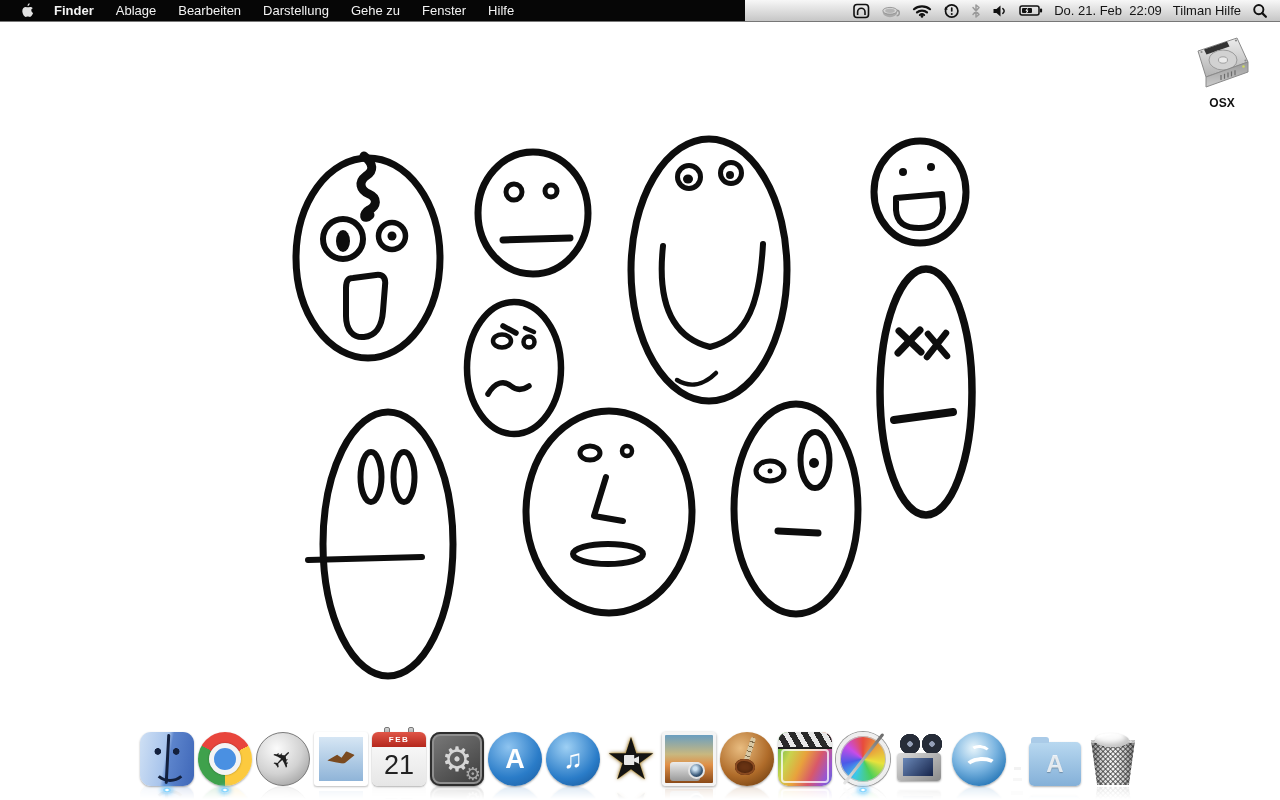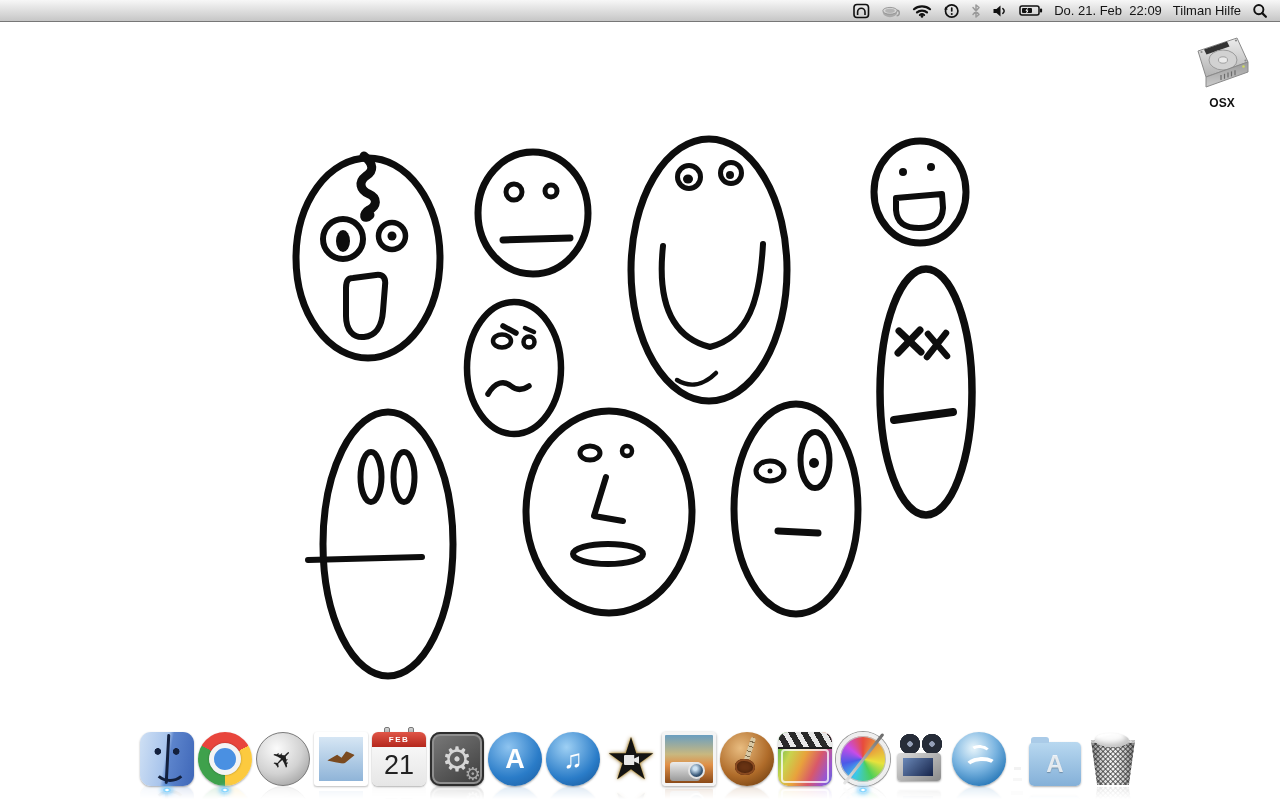--- a/index.html
+++ b/index.html
@@ -215,20 +215,29 @@
         <ellipse cx="796" cy="509" rx="62" ry="105" stroke="#0d0d0d" stroke-width="7" fill="none" stroke-linecap="round" stroke-linejoin="round"></ellipse>
         <ellipse cx="770" cy="471" rx="14" ry="10" stroke="#0d0d0d" stroke-width="5" fill="none" stroke-linecap="round" stroke-linejoin="round"></ellipse>
         <circle cx="770" cy="471" r="2.5" stroke="none" stroke-width="6" fill="#0d0d0d" stroke-linecap="round" stroke-linejoin="round"></circle>
         <ellipse cx="815" cy="460" rx="14.5" ry="28" stroke="#0d0d0d" stroke-width="6" fill="none" stroke-linecap="round" stroke-linejoin="round"></ellipse>
         <circle cx="814" cy="463" r="5" stroke="none" stroke-width="6" fill="#0d0d0d" stroke-linecap="round" stroke-linejoin="round"></circle>
         <line x1="778" y1="531" x2="818" y2="533" stroke="#0d0d0d" stroke-width="7" fill="none" stroke-linecap="round" stroke-linejoin="round"></line>
       </g>
     </svg>
 
   <div id="menubar">
+    <div id="menubar-black">
+      <span class="apple">
+        <svg width="15" height="17" viewBox="0 0 15 17">
+          <path d="M9.6 1.2 C9.8 2.6 8.9 3.7 7.6 3.9 C7.4 2.5 8.3 1.4 9.6 1.2 Z" fill="#e2e2e2"></path>
+          <path d="M12.9 6.3 C12.2 5.4 11.2 4.9 10.1 4.9 C9.2 4.9 8.5 5.3 7.9 5.3 C7.3 5.3 6.6 4.9 5.7 4.9 C4 4.9 2.3 6.3 2.3 9 C2.3 11.7 4.2 14.9 5.7 14.9 C6.4 14.9 6.8 14.5 7.8 14.5 C8.8 14.5 9.1 14.9 9.9 14.9 C11.2 14.9 12.6 12.6 13.1 11 C11.9 10.5 11.3 9.4 11.3 8.3 C11.3 7.4 11.9 6.7 12.9 6.3 Z" fill="#e2e2e2"></path>
+        </svg>
+      </span>
+      <nav id="menus"><span class="menu-item bold">Finder</span><span class="menu-item">Ablage</span><span class="menu-item">Bearbeiten</span><span class="menu-item">Darstellung</span><span class="menu-item">Gehe zu</span><span class="menu-item">Fenster</span><span class="menu-item">Hilfe</span></nav>
+    </div>
 
     <div id="status">
       <span>
         <svg width="17" height="16" viewBox="0 0 17 16">
           <rect x="1" y="1.5" width="14.5" height="13" rx="3" fill="none" stroke="#111" stroke-width="1.6"></rect>
           <path d="M4.6 12 V9 A3.7 3.7 0 0 1 12 9 V12" fill="none" stroke="#111" stroke-width="1.6"></path>
         </svg>
       </span>
       <span>
         <svg width="20" height="14" viewBox="0 0 20 14">

